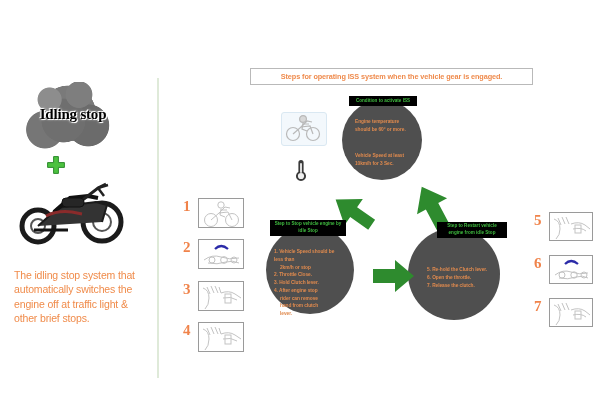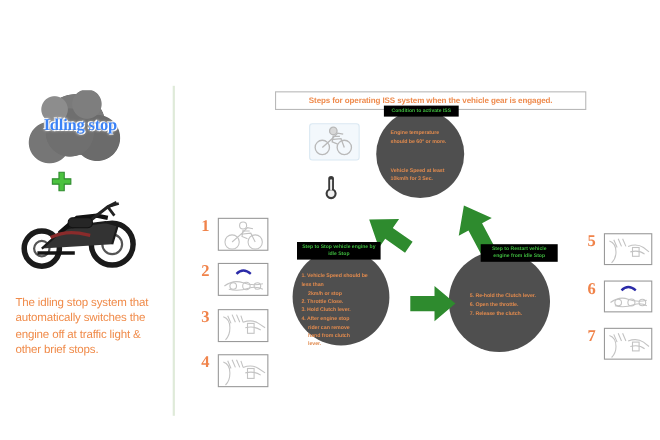--- a/index.html
+++ b/index.html
@@ -23,21 +23,21 @@
       radial-gradient(circle at 45% 55%, #6f6f6f 0 34%, transparent 35%),
       radial-gradient(circle at 72% 62%, #6b6b6b 0 26%, transparent 27%),
       radial-gradient(circle at 25% 68%, #767676 0 22%, transparent 23%),
       radial-gradient(circle at 50% 45%, #7a7a7a 0 46%, transparent 47%);
     filter:blur(.4px);
   }
   #idling-stop-wordmark{
     position:absolute;left:12px;top:46px;width:122px;
     text-align:center;
     font-family:"Liberation Serif", serif;
-    font-weight:bold;font-size:15px;color:#3b82f6;
+    font-weight:bold;font-size:15px;color:#000000;
     letter-spacing:-.2px;
     text-shadow:0 0 2px #fff,0 0 3px #fff,1px 1px 0 #fff,-1px -1px 0 #fff;
   }
   #plus-icon{
     position:absolute;left:46px;top:95px;width:20px;height:20px;
   }
   #moto-photo{
     position:absolute;left:10px;top:112px;width:120px;height:76px;
   }
   #left-caption{
@@ -50,21 +50,20 @@
     background:#dfead9;
   }
 
   
   #flow-title{
     position:absolute;left:250px;top:68px;width:281px;height:15px;
     border:1px solid #b9b9b9;background:#fff;
     display:flex;align-items:center;justify-content:center;
     color:#ef8b4d;font-weight:bold;font-size:7.3px;letter-spacing:-.1px;
     white-space:nowrap;
-    margin-top:15px;
   }
 
   
   .circle{
     position:absolute;border-radius:50%;background:#4f4f4f;
   }
   #circle-condition{left:342px;top:100px;width:80px;height:80px;}
   #circle-stop{left:266px;top:226px;width:88px;height:88px;}
   #circle-restart{left:408px;top:228px;width:92px;height:92px;}
 

